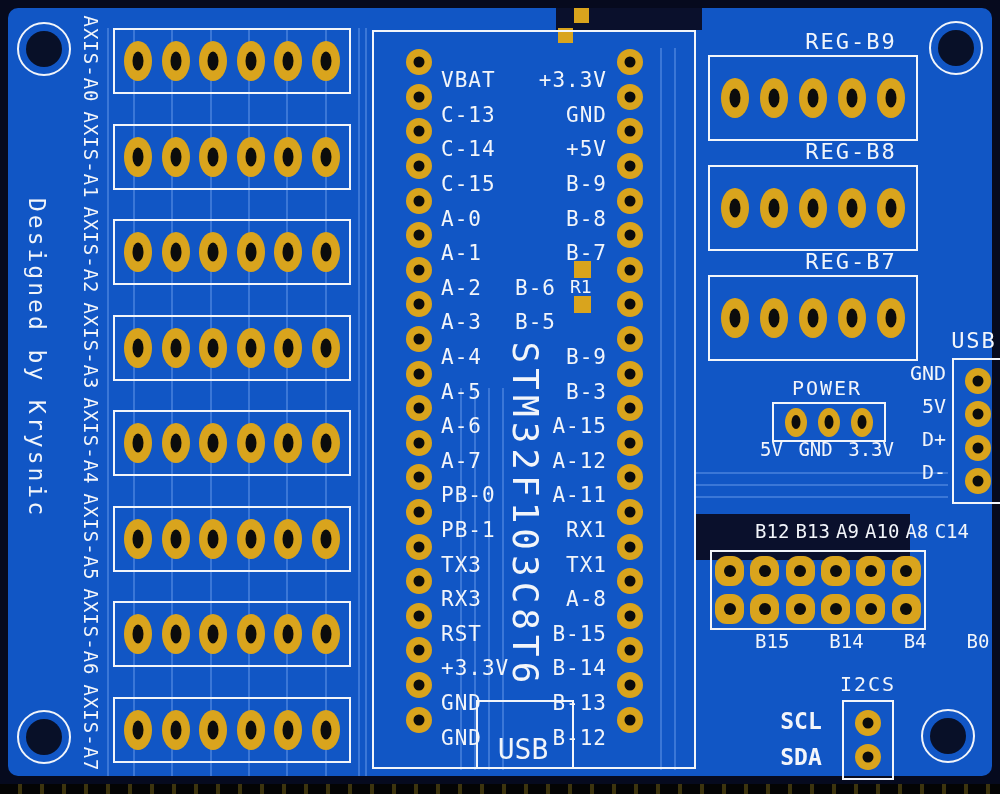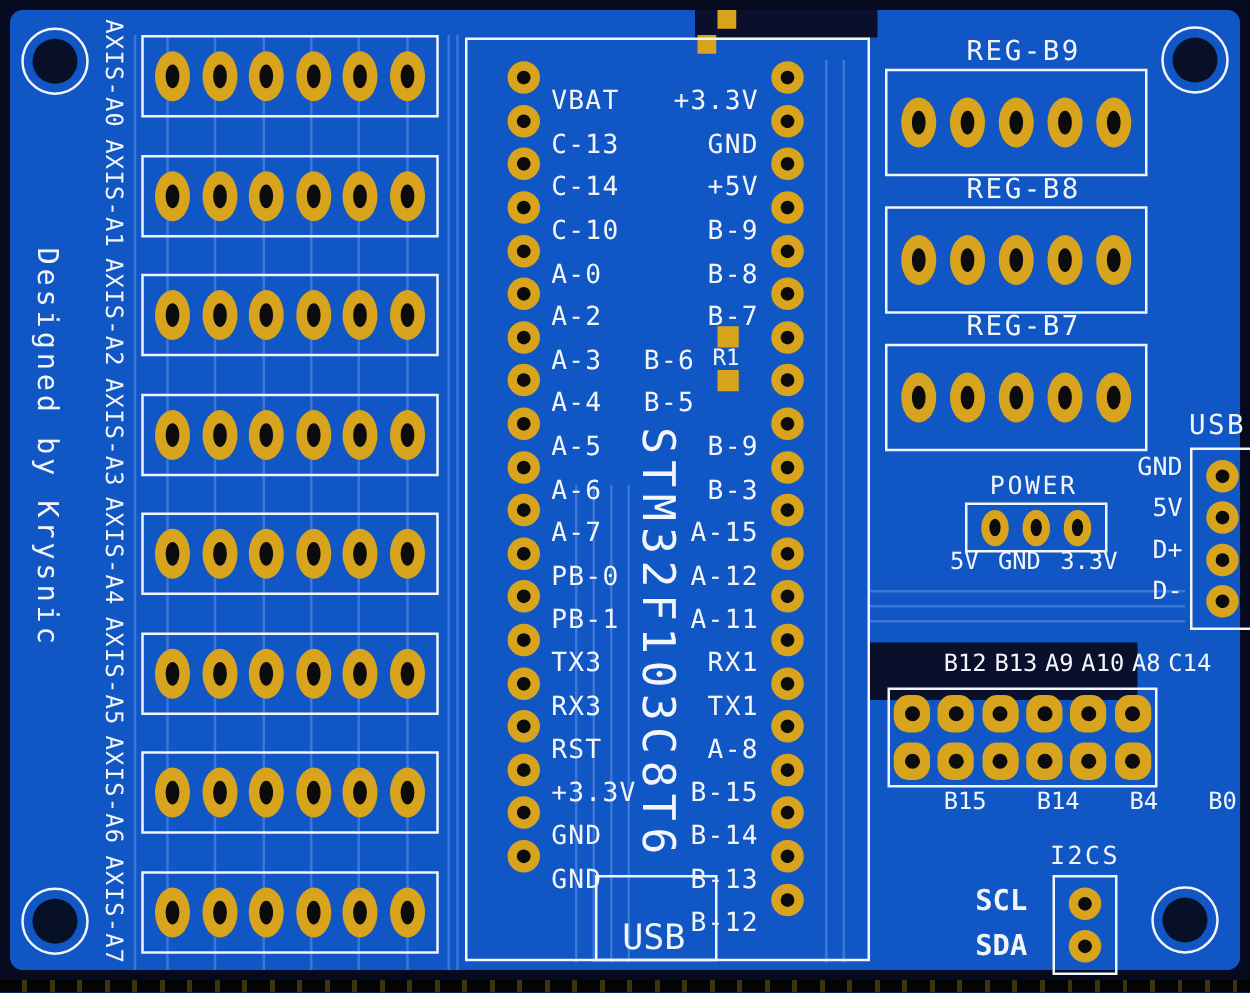--- a/index.html
+++ b/index.html
@@ -53,21 +53,21 @@
   .pin-row{display:flex;align-items:center;}
   .mcu-col.left .pin-row{gap:9px;}
   .mcu-col.right .pin-row{gap:10px;justify-content:flex-end;}
   .chip-name{left:497px;top:515px;transform:translateY(-50%);font-size:36px;letter-spacing:5px;}
   .r1-label{position:absolute;left:562px;top:276px;font-size:18px;}
   .usb-bottom-rect{left:468px;top:700px;width:94px;height:65px;}
   .usb-bottom-label{left:468px;top:733px;width:94px;font-size:28px;}
 
   
   .conn.reg{left:700px;width:206px;height:82px;}
-  .reg-label{left:708px;width:206px;font-size:22px;letter-spacing:2px;}
+  .reg-label{left:740px;width:206px;font-size:22px;letter-spacing:2px;}
 
   
   .power-label{left:764px;top:368px;width:110px;font-size:20px;letter-spacing:2px;}
   .conn.power{left:764px;top:394px;width:110px;height:36px;}
   .power-pins{position:absolute;left:752px;top:430px;width:134px;display:flex;justify-content:space-between;font-size:19px;}
 
   
   .usbh-label{left:936px;top:320px;width:60px;font-size:22px;letter-spacing:2px;}
   .conn.usbh{left:944px;top:350px;width:48px;height:142px;flex-direction:column;}
   .usbh-pin{position:absolute;left:874px;width:64px;text-align:right;font-size:20px;}
@@ -216,25 +216,29 @@
     <div class="pin-row">
         <span class="pad round"></span>
         <span class="lbl">C-13</span>
       </div>
     <div class="pin-row">
         <span class="pad round"></span>
         <span class="lbl">C-14</span>
       </div>
     <div class="pin-row">
         <span class="pad round"></span>
-        <span class="lbl">C-10</span>
+        <span class="lbl">C-15</span>
       </div>
     <div class="pin-row">
         <span class="pad round"></span>
         <span class="lbl">A-0</span>
+      </div>
+    <div class="pin-row">
+        <span class="pad round"></span>
+        <span class="lbl">A-1</span>
       </div>
     <div class="pin-row">
         <span class="pad round"></span>
         <span class="lbl">A-2</span>
       </div>
     <div class="pin-row">
         <span class="pad round"></span>
         <span class="lbl">A-3</span>
       </div>
     <div class="pin-row">

